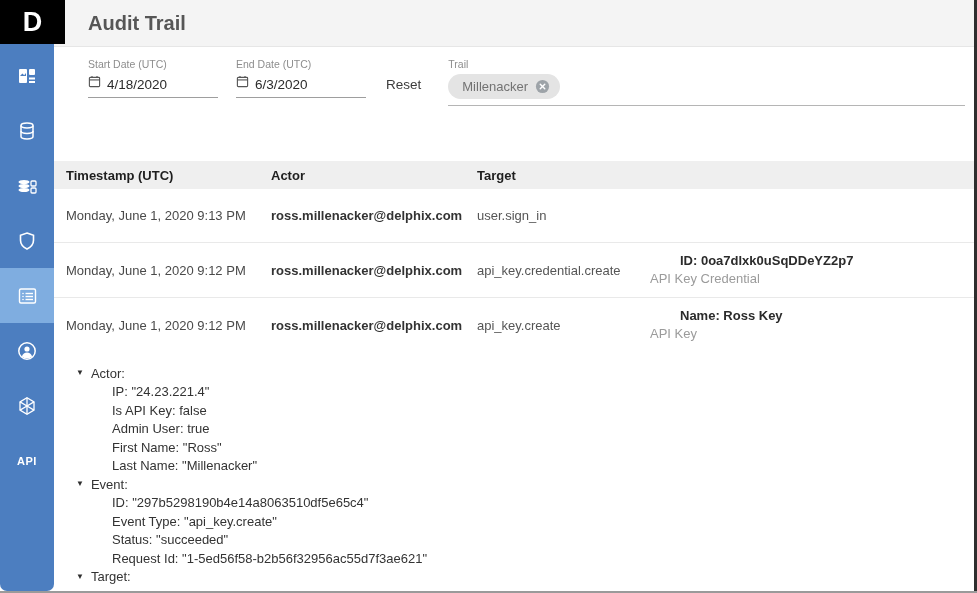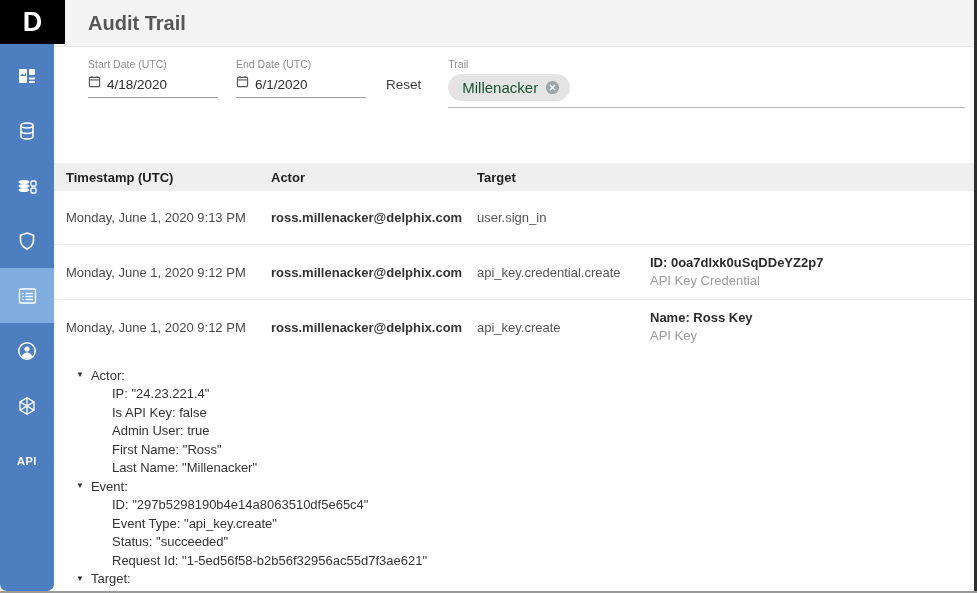--- a/index.html
+++ b/index.html
@@ -60,21 +60,21 @@
     background:none; border:none; cursor:pointer; font-family:inherit;
   }
   .search-field { margin-left:27px; flex:1; }
   .chip-row {
     display:flex; align-items:center; padding-bottom:6px;
     border-bottom:1px solid #b5b5b5; min-height:32px; cursor:text;
   }
   .chip {
     display:inline-flex; align-items:center; gap:7px;
     background:var(--c-chip-bg, #e4e4e4); border-radius:14px;
-    padding:5px 10px 5px 14px; font-size:15px; color:#14532d;
+    padding:5px 10px 5px 14px; font-size:13px; color:#737373;
   }
   .chip-close { display:flex; cursor:pointer; }
 
   
   .table { margin:55px 3px 0 18px; }
   .thead, .trow {
     display:grid; grid-template-columns:48px 205px 206px 173px 1fr;
     align-items:center;
   }
   .thead {
@@ -83,21 +83,21 @@
   }
   .trow { min-height:54px; border-bottom:1px solid #e9e9e9; font-size:13px; }
   .trow.expanded { border-bottom:none; }
   .chev-cell { display:flex; justify-content:center; }
   .chev { display:flex; cursor:pointer; }
   .trow.expanded .chev svg { transform:rotate(90deg); }
   .ts { color:#4a4a4a; }
   .actor { font-weight:bold; color:#333; }
   .event { color:#555; }
   .target { line-height:18px; padding:9px 0; }
-  .target-primary { font-weight:bold; color:#2b2b2b; }
+  .target-primary { font-weight:bold; color:#2b2b2b;margin-left:30px; }
   .target-secondary { color:#9b9b9b; }
   .target div:empty { display:none; }
 
   
   .details { padding:12px 0 0 58px; font-size:13px; color:#333; }
   .section-label-row { display:flex; align-items:center; height:18.5px; cursor:pointer; }
   .tri { font-size:8px; color:#2f2f2f; margin-right:7px; line-height:1; }
   .detail-line { padding-left:36px; height:18.5px; display:flex; align-items:center; }
 </style>
 </head>
@@ -212,21 +212,21 @@
       <span class="field-label">End Date (UTC)</span>
       <span class="date-value-row">
         <span>
           <svg width="13" height="13" viewBox="0 0 14 14" fill="none" stroke="#555" stroke-width="1.2">
             <rect x="1.5" y="2.5" width="11" height="10" rx="1"></rect>
             <line x1="1.5" y1="5.3" x2="12.5" y2="5.3"></line>
             <line x1="4.3" y1="1" x2="4.3" y2="3.2"></line>
             <line x1="9.7" y1="1" x2="9.7" y2="3.2"></line>
           </svg>
         </span>
-        <span class="date-value">6/1/2020</span>
+        <span class="date-value">6/3/2020</span>
       </span>
     </div>
 
     <button class="reset-button">Reset</button>
 
     <div class="field search-field">
       <span class="field-label">Trail</span>
       <div class="chip-row">
         <span class="chip">
           <span>Millenacker</span>

